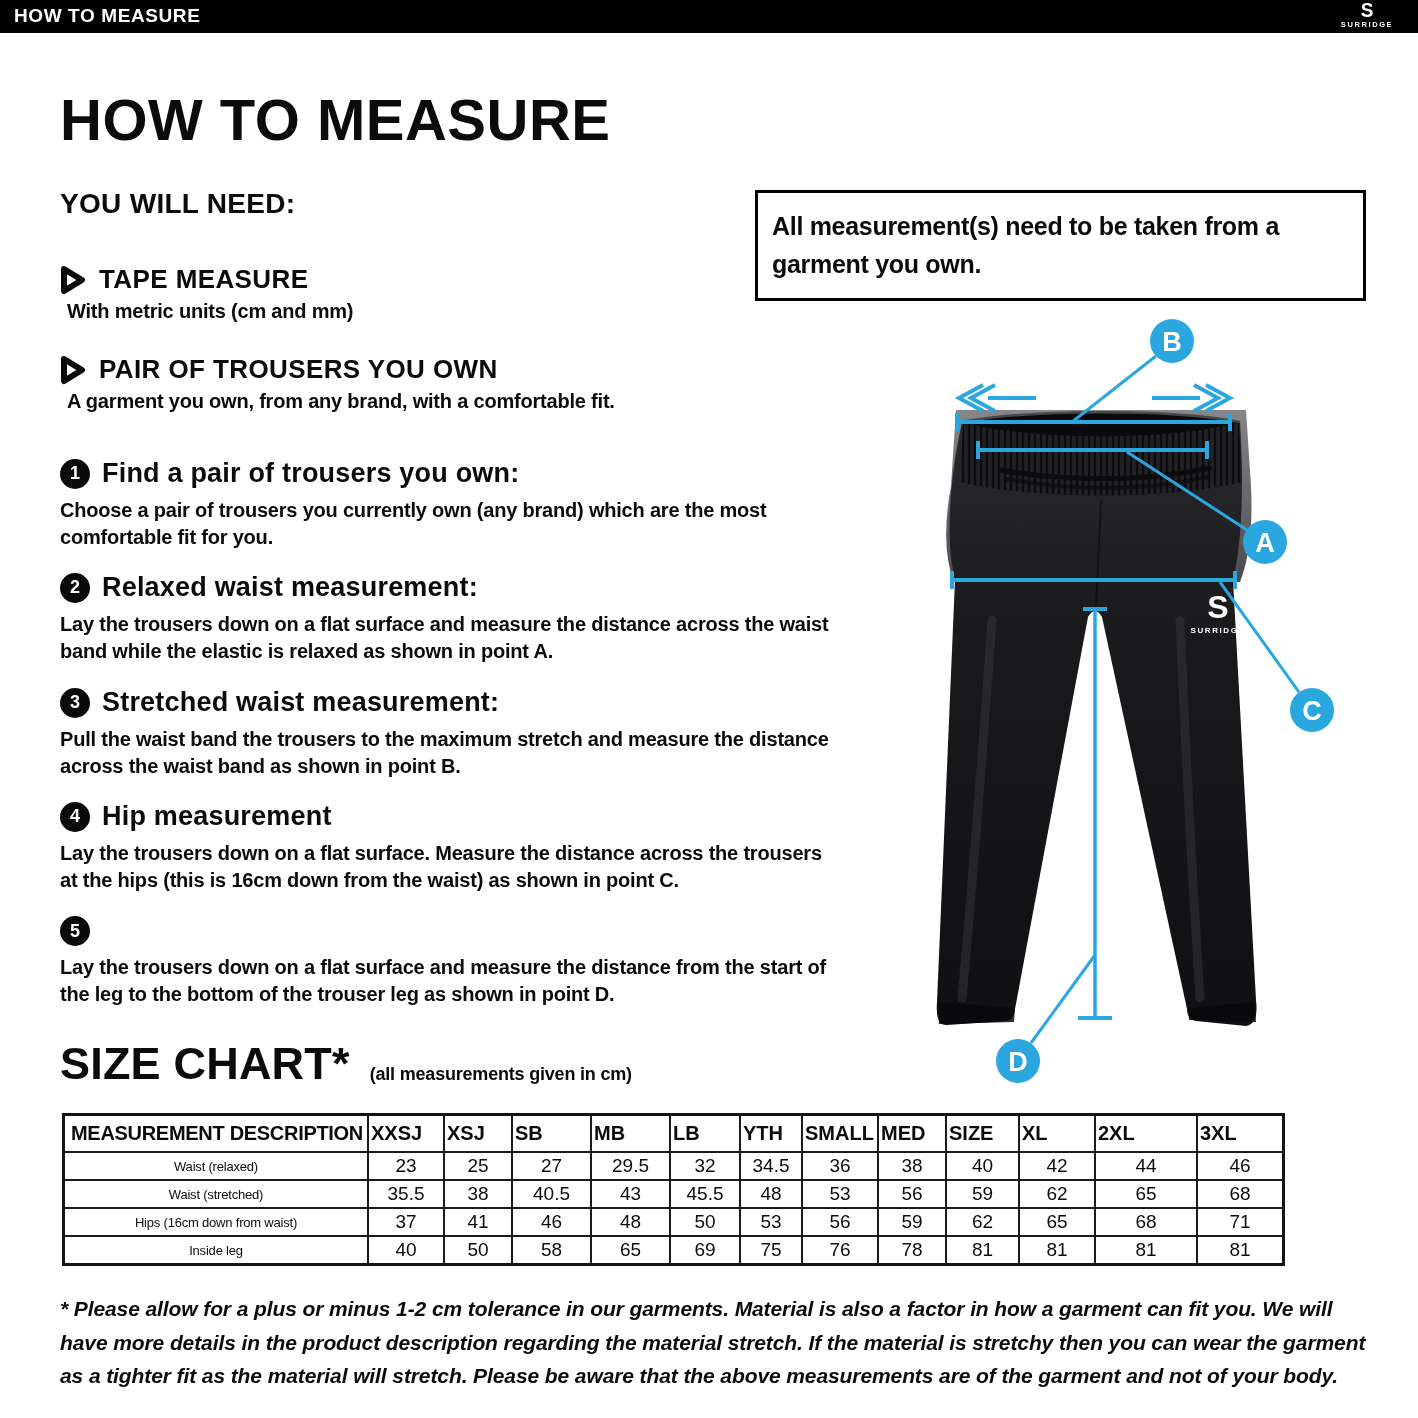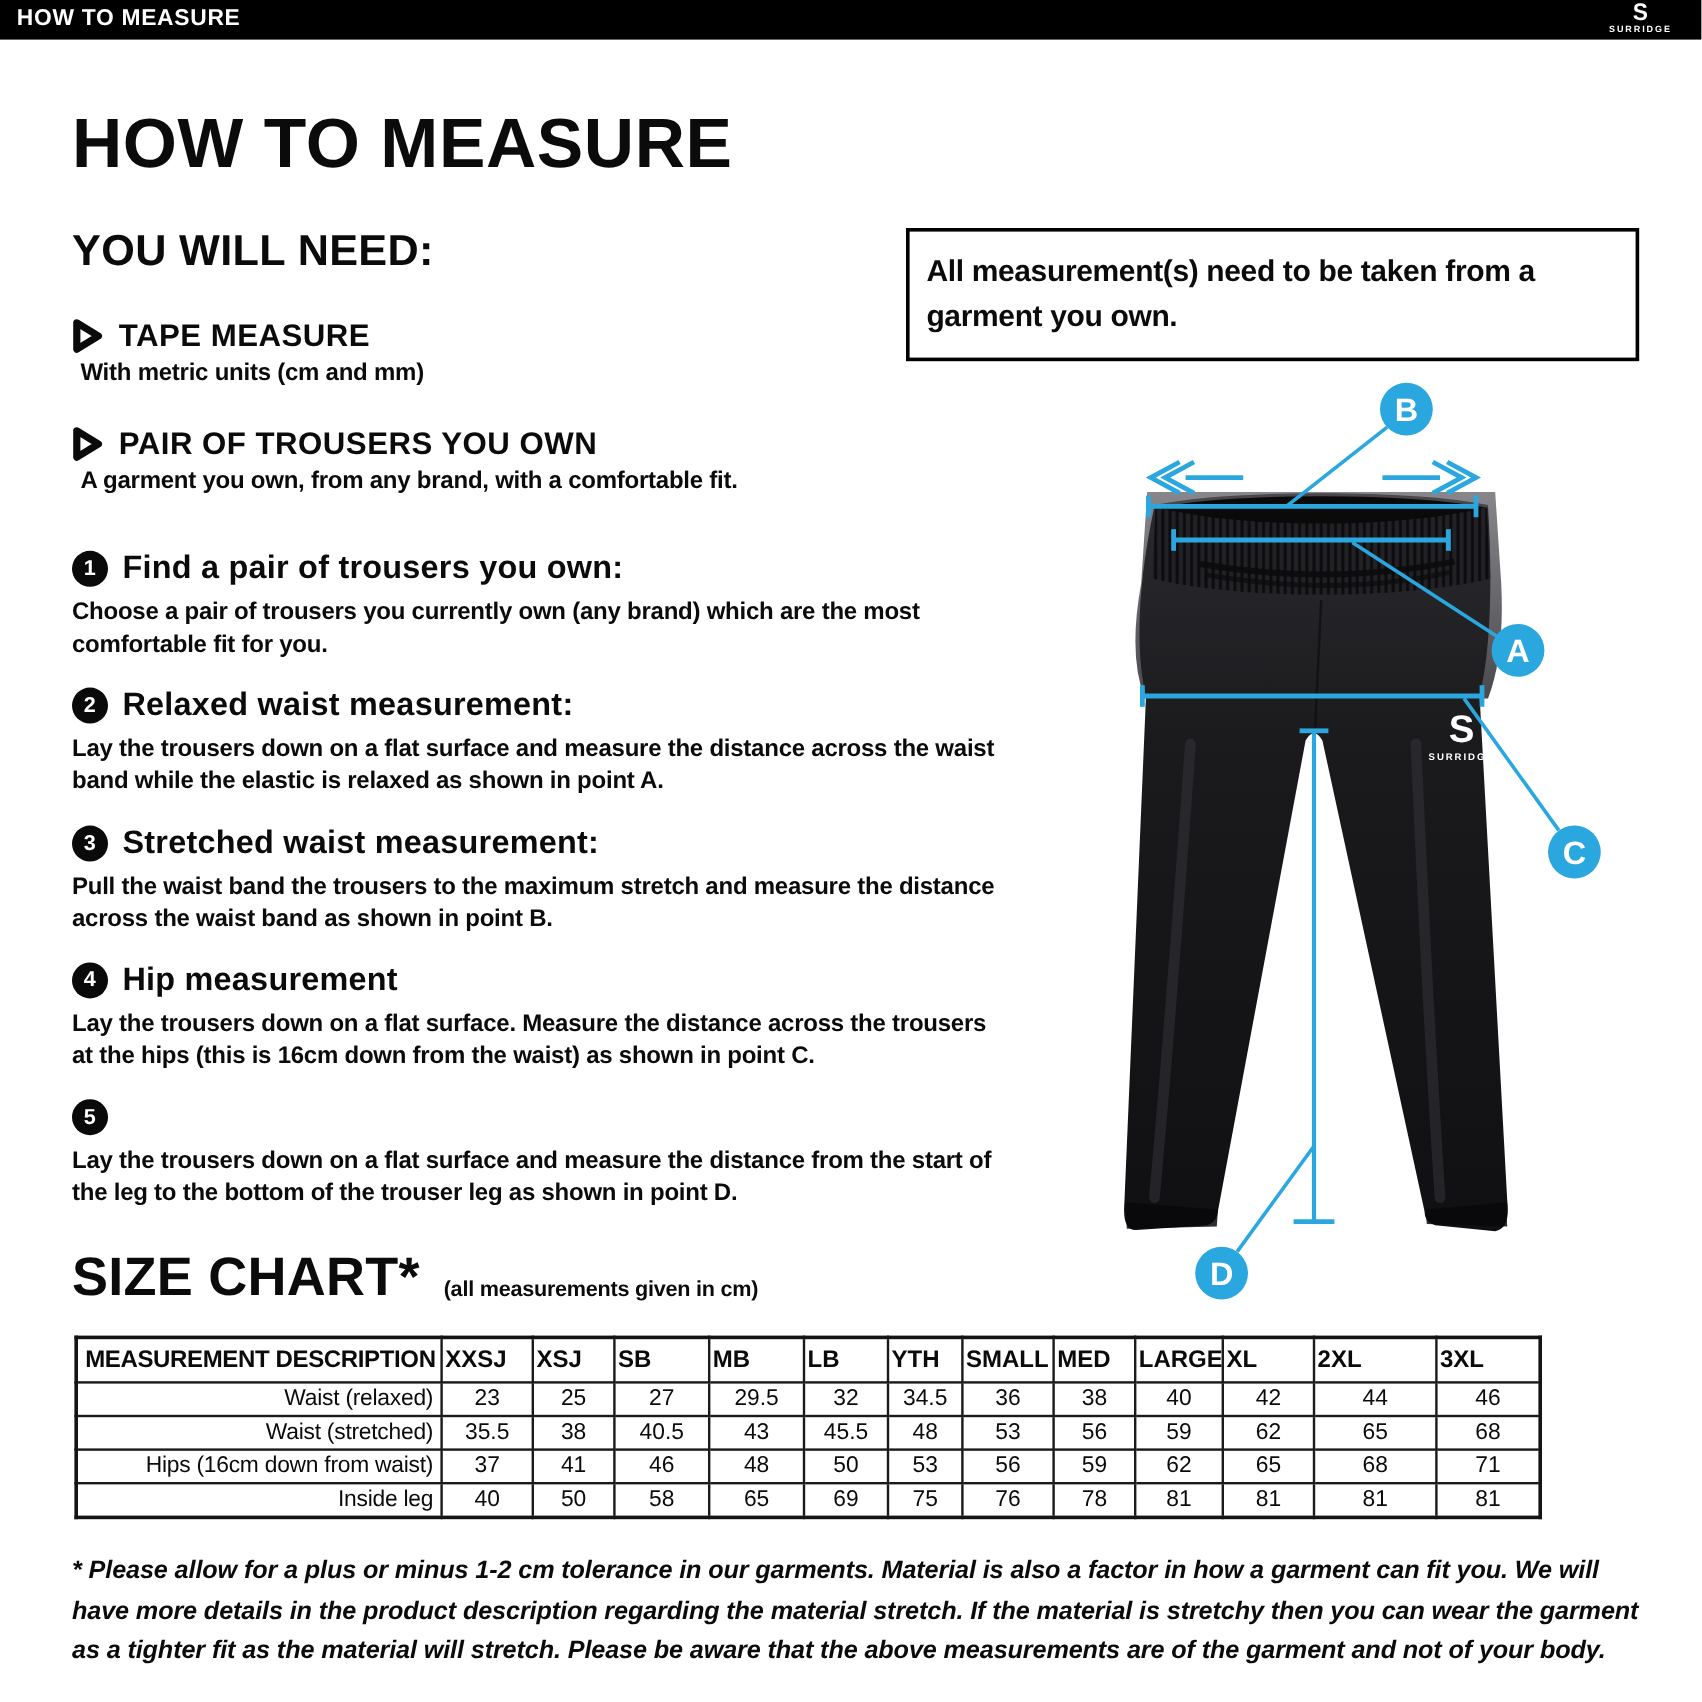--- a/index.html
+++ b/index.html
@@ -8,21 +8,21 @@
     font-family:"Liberation Sans",sans-serif;color:#0b0b0b;
   }
   
   .topbar{position:absolute;top:0;left:0;width:1418px;height:33px;background:#000;}
   .topbar-title{position:absolute;left:14px;top:5px;color:#fff;font-weight:bold;font-size:19px;letter-spacing:.6px;}
   .brand{position:absolute;right:12px;top:1px;width:78px;text-align:center;color:#fff;line-height:1;}
   .brand .brand-s{font-size:19px;font-weight:bold;transform:scaleY(1.05);}
   .brand .brand-word{font-size:7.5px;font-weight:bold;letter-spacing:1.6px;margin-top:1px;}
   
   .page-title{position:absolute;left:60px;top:86px;margin:0;font-size:58px;font-weight:bold;letter-spacing:.5px;}
-  .ywn-heading{position:absolute;left:60px;top:188px;font-size:36px;font-weight:bold;letter-spacing:.3px;}
+  .ywn-heading{position:absolute;left:60px;top:188px;font-size:28px;font-weight:bold;letter-spacing:.3px;}
   
   .notice-box{position:absolute;left:755px;top:190px;width:577px;border:3px solid #000;
     padding:15px 14px;font-size:25px;font-weight:bold;line-height:1.5;letter-spacing:-.3px;}
   
   .need-item{position:absolute;left:60px;}
   .need-item.item1{top:264px;}
   .need-item.item2{top:354px;}
   .need-head{display:flex;align-items:center;gap:13px;font-size:26px;font-weight:bold;letter-spacing:.4px;}
   .tri-icon{width:26px;height:30px;flex:0 0 auto;}
   .need-desc{margin:5px 0 0 7px;font-size:20px;font-weight:bold;letter-spacing:-.2px;}
@@ -41,21 +41,21 @@
   .size-chart-head{position:absolute;left:60px;top:1038px;display:flex;align-items:flex-end;}
   .size-chart-title{font-size:45px;font-weight:bold;margin:0;letter-spacing:.2px;}
   .size-chart-sub{font-size:18px;font-weight:bold;margin:0 0 5px 20px;letter-spacing:-.2px;}
   table.size-table{position:absolute;left:62px;top:1113px;width:1148px;border-collapse:collapse;
     table-layout:fixed;border:3px solid #141414;}
   .size-table th,.size-table td{border:2px solid #1a1a1a;overflow:hidden;white-space:nowrap;}
   .size-table th.col-desc{width:290px;text-align:left;padding:6px 6px;font-size:20px;letter-spacing:-.3px;}
   .size-table th.col-size{text-align:left;font-size:20px;padding:6px 2px;}
   .size-table td.metric-label{font-size:15.5px;font-weight:bold;text-align:left;padding:2px 6px;letter-spacing:-.2px;}
   .size-table td.metric-cell{height:21px;}
-  .size-table td.row-label{font-size:19px;text-align:right;padding:2px 6px;letter-spacing:-.2px;}
+  .size-table td.row-label{font-size:13px;text-align:center;padding:2px 6px;letter-spacing:-.2px;}
   .size-table td.val{font-size:19px;text-align:center;padding:2px 0;}
   
   .footnote{position:absolute;left:60px;top:1292px;width:1306px;font-size:21px;font-weight:bold;
     font-style:italic;line-height:1.6;letter-spacing:-.1px;}
   
   .diagram{position:absolute;left:930px;top:310px;width:430px;height:790px;}
 </style>
 </head>
 <body>
 
@@ -218,21 +218,21 @@
     <tr id="chart-head-row">
       <th class="col-desc">MEASUREMENT DESCRIPTION</th>
     <th class="col-size" style="width: 70px;">XXSJ</th>
         <th class="col-size" style="width: 62px;">XSJ</th>
         <th class="col-size" style="width: 73px;">SB</th>
         <th class="col-size" style="width: 73px;">MB</th>
         <th class="col-size" style="width: 64px;">LB</th>
         <th class="col-size" style="width: 56px;">YTH</th>
         <th class="col-size" style="width: 70px;">SMALL</th>
         <th class="col-size" style="width: 62px;">MED</th>
-        <th class="col-size" style="width: 67px;">LARGE</th>
+        <th class="col-size" style="width: 67px;">SIZE</th>
         <th class="col-size" style="width: 70px;">XL</th>
         <th class="col-size" style="width: 96px;">2XL</th>
         <th class="col-size" style="width: 80px;">3XL</th>
       </tr>
   </thead>
   <tbody id="chart-body">
   <tr>
         <td class="row-label">Waist (relaxed)</td>
         <td class="val">23</td>
         <td class="val">25</td>

